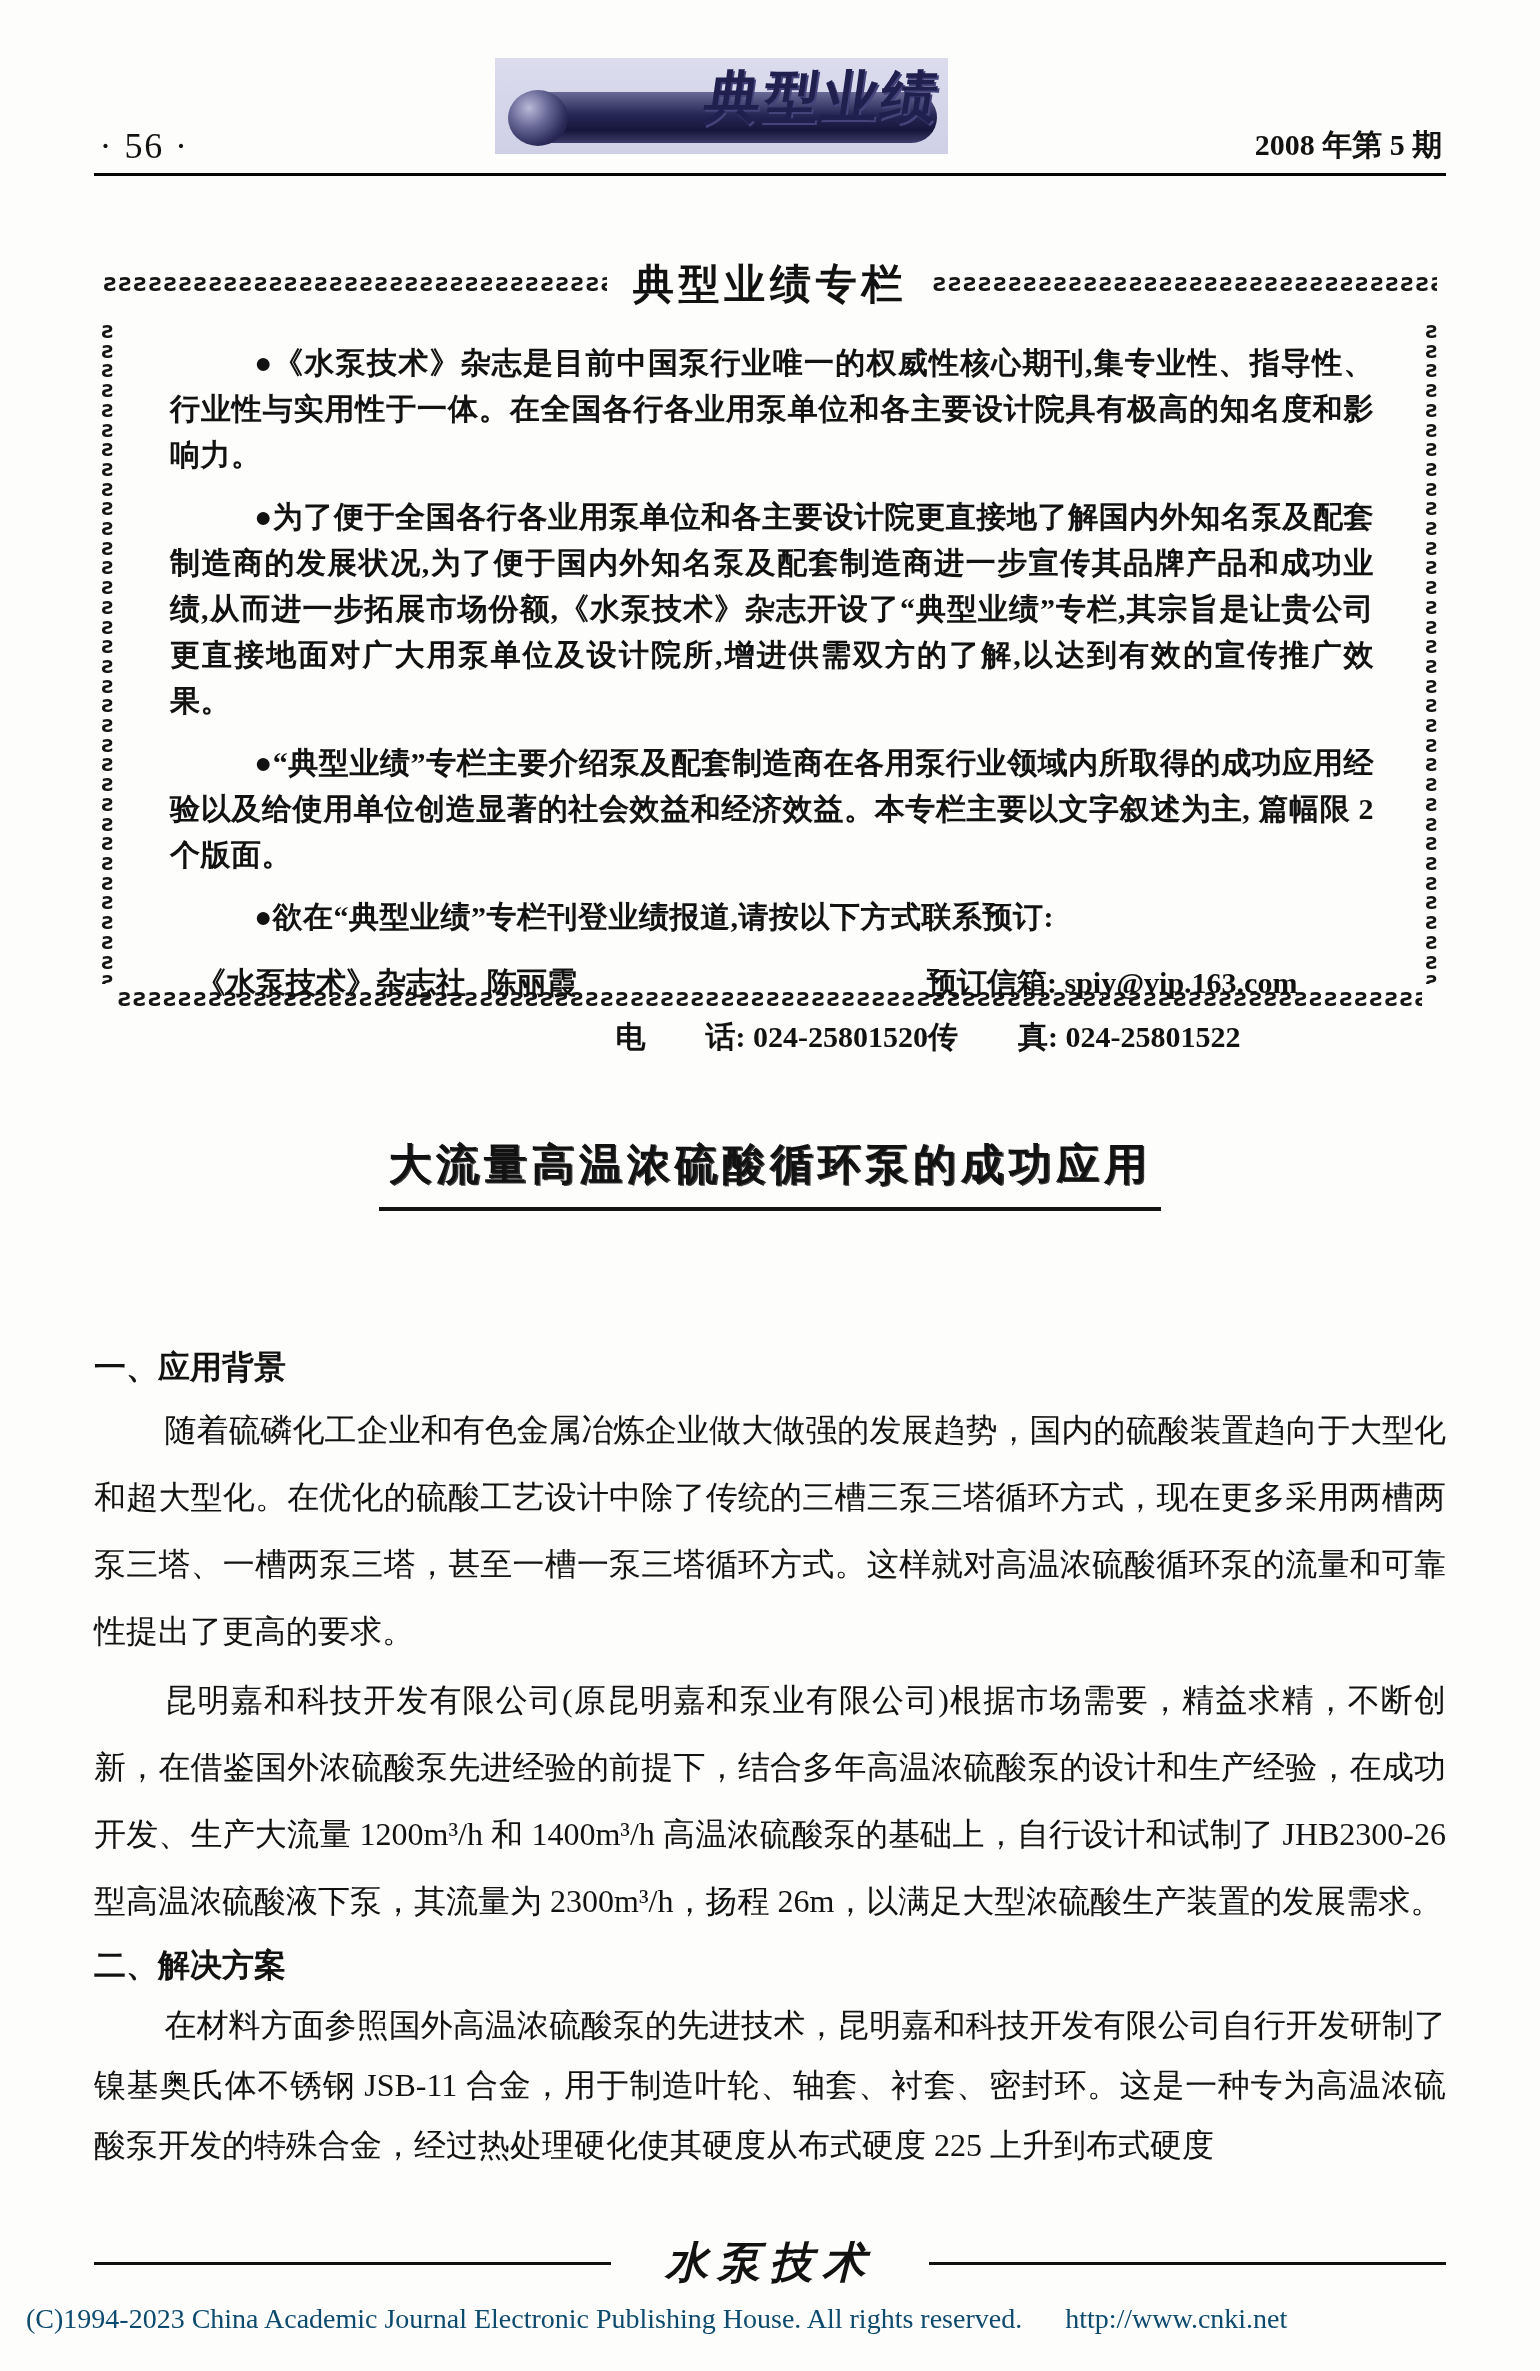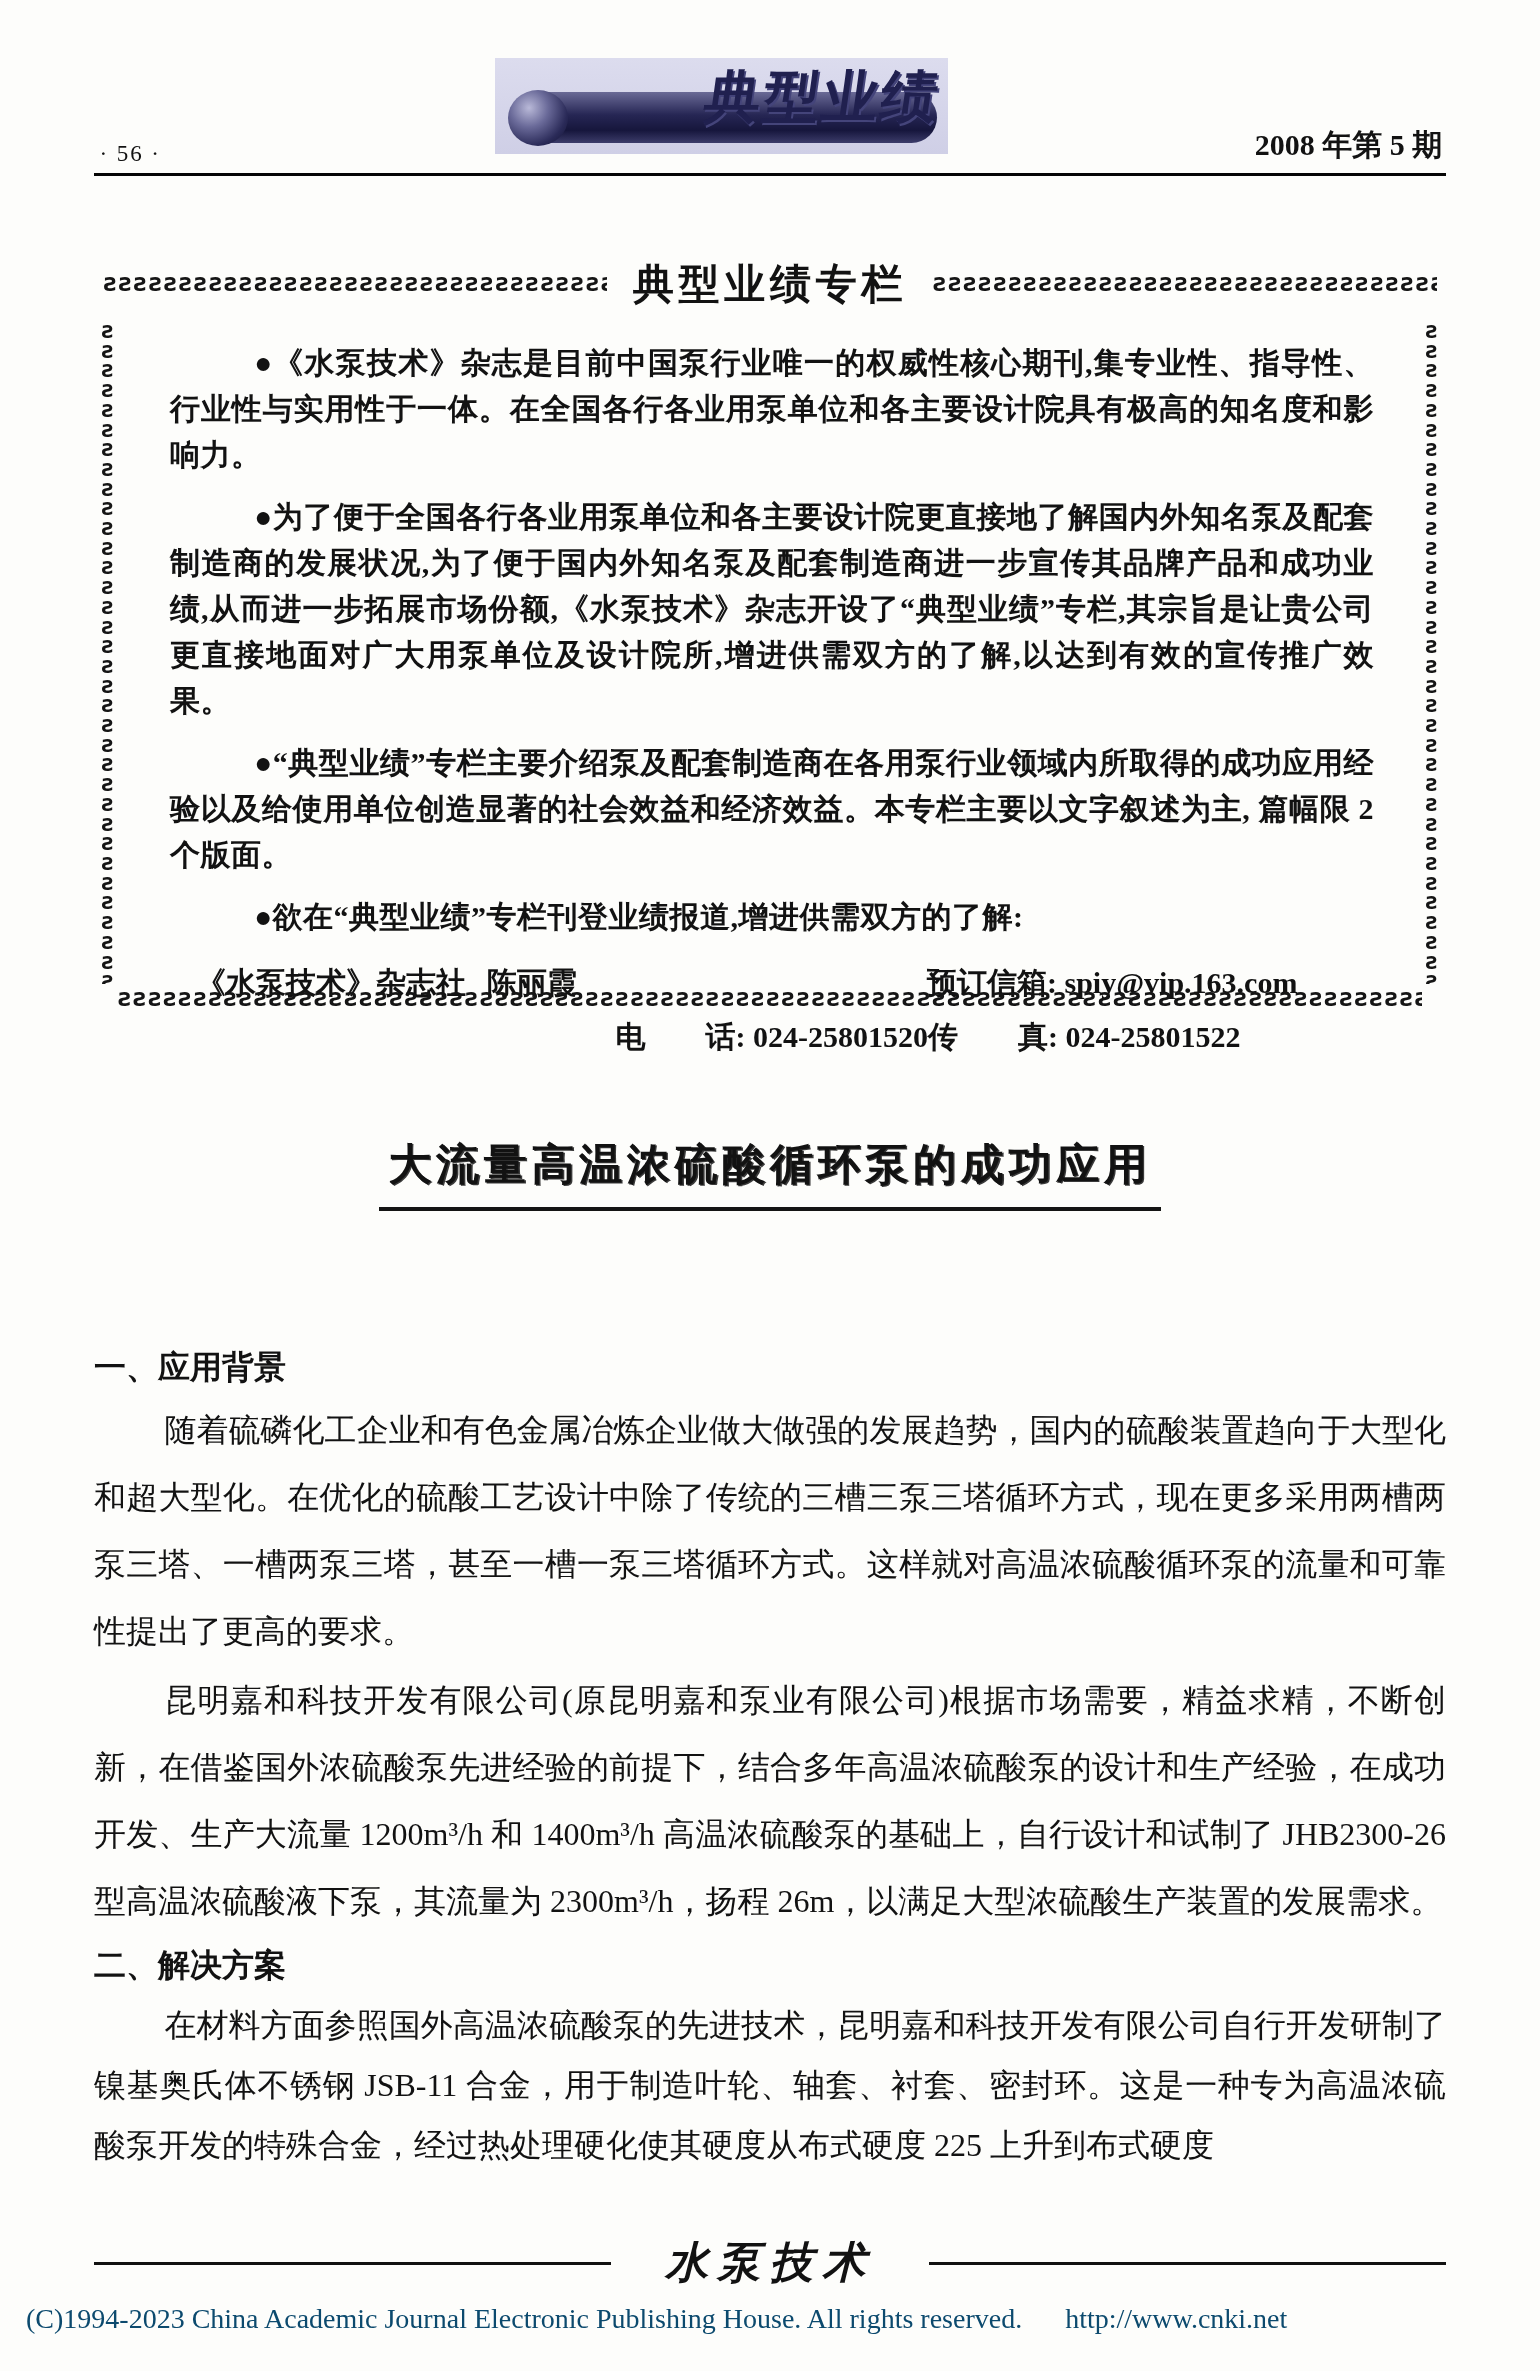--- a/index.html
+++ b/index.html
@@ -7,21 +7,21 @@
     position:relative; width:1540px; height:2371px; margin:0 auto;
     background:#fdfdfb; color:#121212; overflow:hidden;
     font-family:"Liberation Serif","DejaVu Serif",serif;
   }
 
   
   .header {
     position:absolute; left:94px; right:94px; top:49px; height:124px;
     border-bottom:3.7px solid #050505;
   }
-  .page-num { position:absolute; left:5.6px; bottom:5.6px; font-size:23px; letter-spacing:1.9px; }
+  .page-num { position:absolute; left:5.6px; bottom:5.6px; font-size:36px; letter-spacing:1.9px; }
   .issue    { position:absolute; right:3.7px; bottom:7.5px; font-size:30px; font-weight:bold; }
   .banner {
     position:absolute; left:401px; top:9.4px; width:453px; height:96px;
     background:linear-gradient(180deg,#dcdcee,#cfcfe6);
   }
   .cyl {
     position:absolute; left:19px; bottom:11.2px; right:11.2px; height:51px;
     border-radius:28px;
     background:linear-gradient(180deg,#6a6a96 0%,#262654 45%,#16163c 75%,#3c3c6a 100%);
   }
@@ -120,21 +120,21 @@
       <span class="orn orn-h">ƧƧƧƧƧƧƧƧƧƧƧƧƧƧƧƧƧƧƧƧƧƧƧƧƧƧƧƧƧƧƧƧƧƧƧƧƧƧƧƧƧƧƧƧƧƧƧƧƧƧƧƧƧƧƧƧƧƧƧƧ</span>
     </div>
     <div class="orn orn-side orn-left">ƧƧƧƧƧƧƧƧƧƧƧƧƧƧƧƧƧƧƧƧƧƧƧƧƧƧƧƧƧƧƧƧƧƧƧƧƧƧƧƧ</div>
     <div class="orn orn-side orn-right">ƧƧƧƧƧƧƧƧƧƧƧƧƧƧƧƧƧƧƧƧƧƧƧƧƧƧƧƧƧƧƧƧƧƧƧƧƧƧƧƧ</div>
     <div class="orn orn-bottom">ƧƧƧƧƧƧƧƧƧƧƧƧƧƧƧƧƧƧƧƧƧƧƧƧƧƧƧƧƧƧƧƧƧƧƧƧƧƧƧƧƧƧƧƧƧƧƧƧƧƧƧƧƧƧƧƧƧƧƧƧƧƧƧƧƧƧƧƧƧƧƧƧƧƧƧƧƧƧƧƧƧƧƧƧƧƧƧƧƧƧƧƧƧƧƧƧƧƧƧƧƧƧƧƧƧƧƧƧƧƧƧƧƧƧƧƧƧƧƧƧƧƧƧƧƧƧƧƧƧƧƧƧƧƧƧƧƧƧƧƧ</div>
 
     <div class="box-body">
       <p class="box-par">●《水泵技术》杂志是目前中国泵行业唯一的权威性核心期刊,集专业性、指导性、行业性与实用性于一体。在全国各行各业用泵单位和各主要设计院具有极高的知名度和影响力。</p>
       <p class="box-par">●为了便于全国各行各业用泵单位和各主要设计院更直接地了解国内外知名泵及配套制造商的发展状况,为了便于国内外知名泵及配套制造商进一步宣传其品牌产品和成功业绩,从而进一步拓展市场份额,《水泵技术》杂志开设了“典型业绩”专栏,其宗旨是让贵公司更直接地面对广大用泵单位及设计院所,增进供需双方的了解,以达到有效的宣传推广效果。</p>
       <p class="box-par">●“典型业绩”专栏主要介绍泵及配套制造商在各用泵行业领域内所取得的成功应用经验以及给使用单位创造显著的社会效益和经济效益。本专栏主要以文字叙述为主, 篇幅限 2 个版面。</p>
-      <p class="box-par">●欲在“典型业绩”专栏刊登业绩报道,增进供需双方的了解:</p>
+      <p class="box-par">●欲在“典型业绩”专栏刊登业绩报道,请按以下方式联系预订:</p>
 
       <div class="contact">
         <div class="contact-row">
           <span class="c-org">《水泵技术》杂志社</span>
           <span class="c-person">陈丽霞</span>
           <span class="c-email">预订信箱: spiy@vip.163.com</span>
         </div>
         <div class="contact-row">
           <span class="c-phone">电　　话: 024-25801520</span>
           <span class="c-fax">传　　真: 024-25801522</span>

